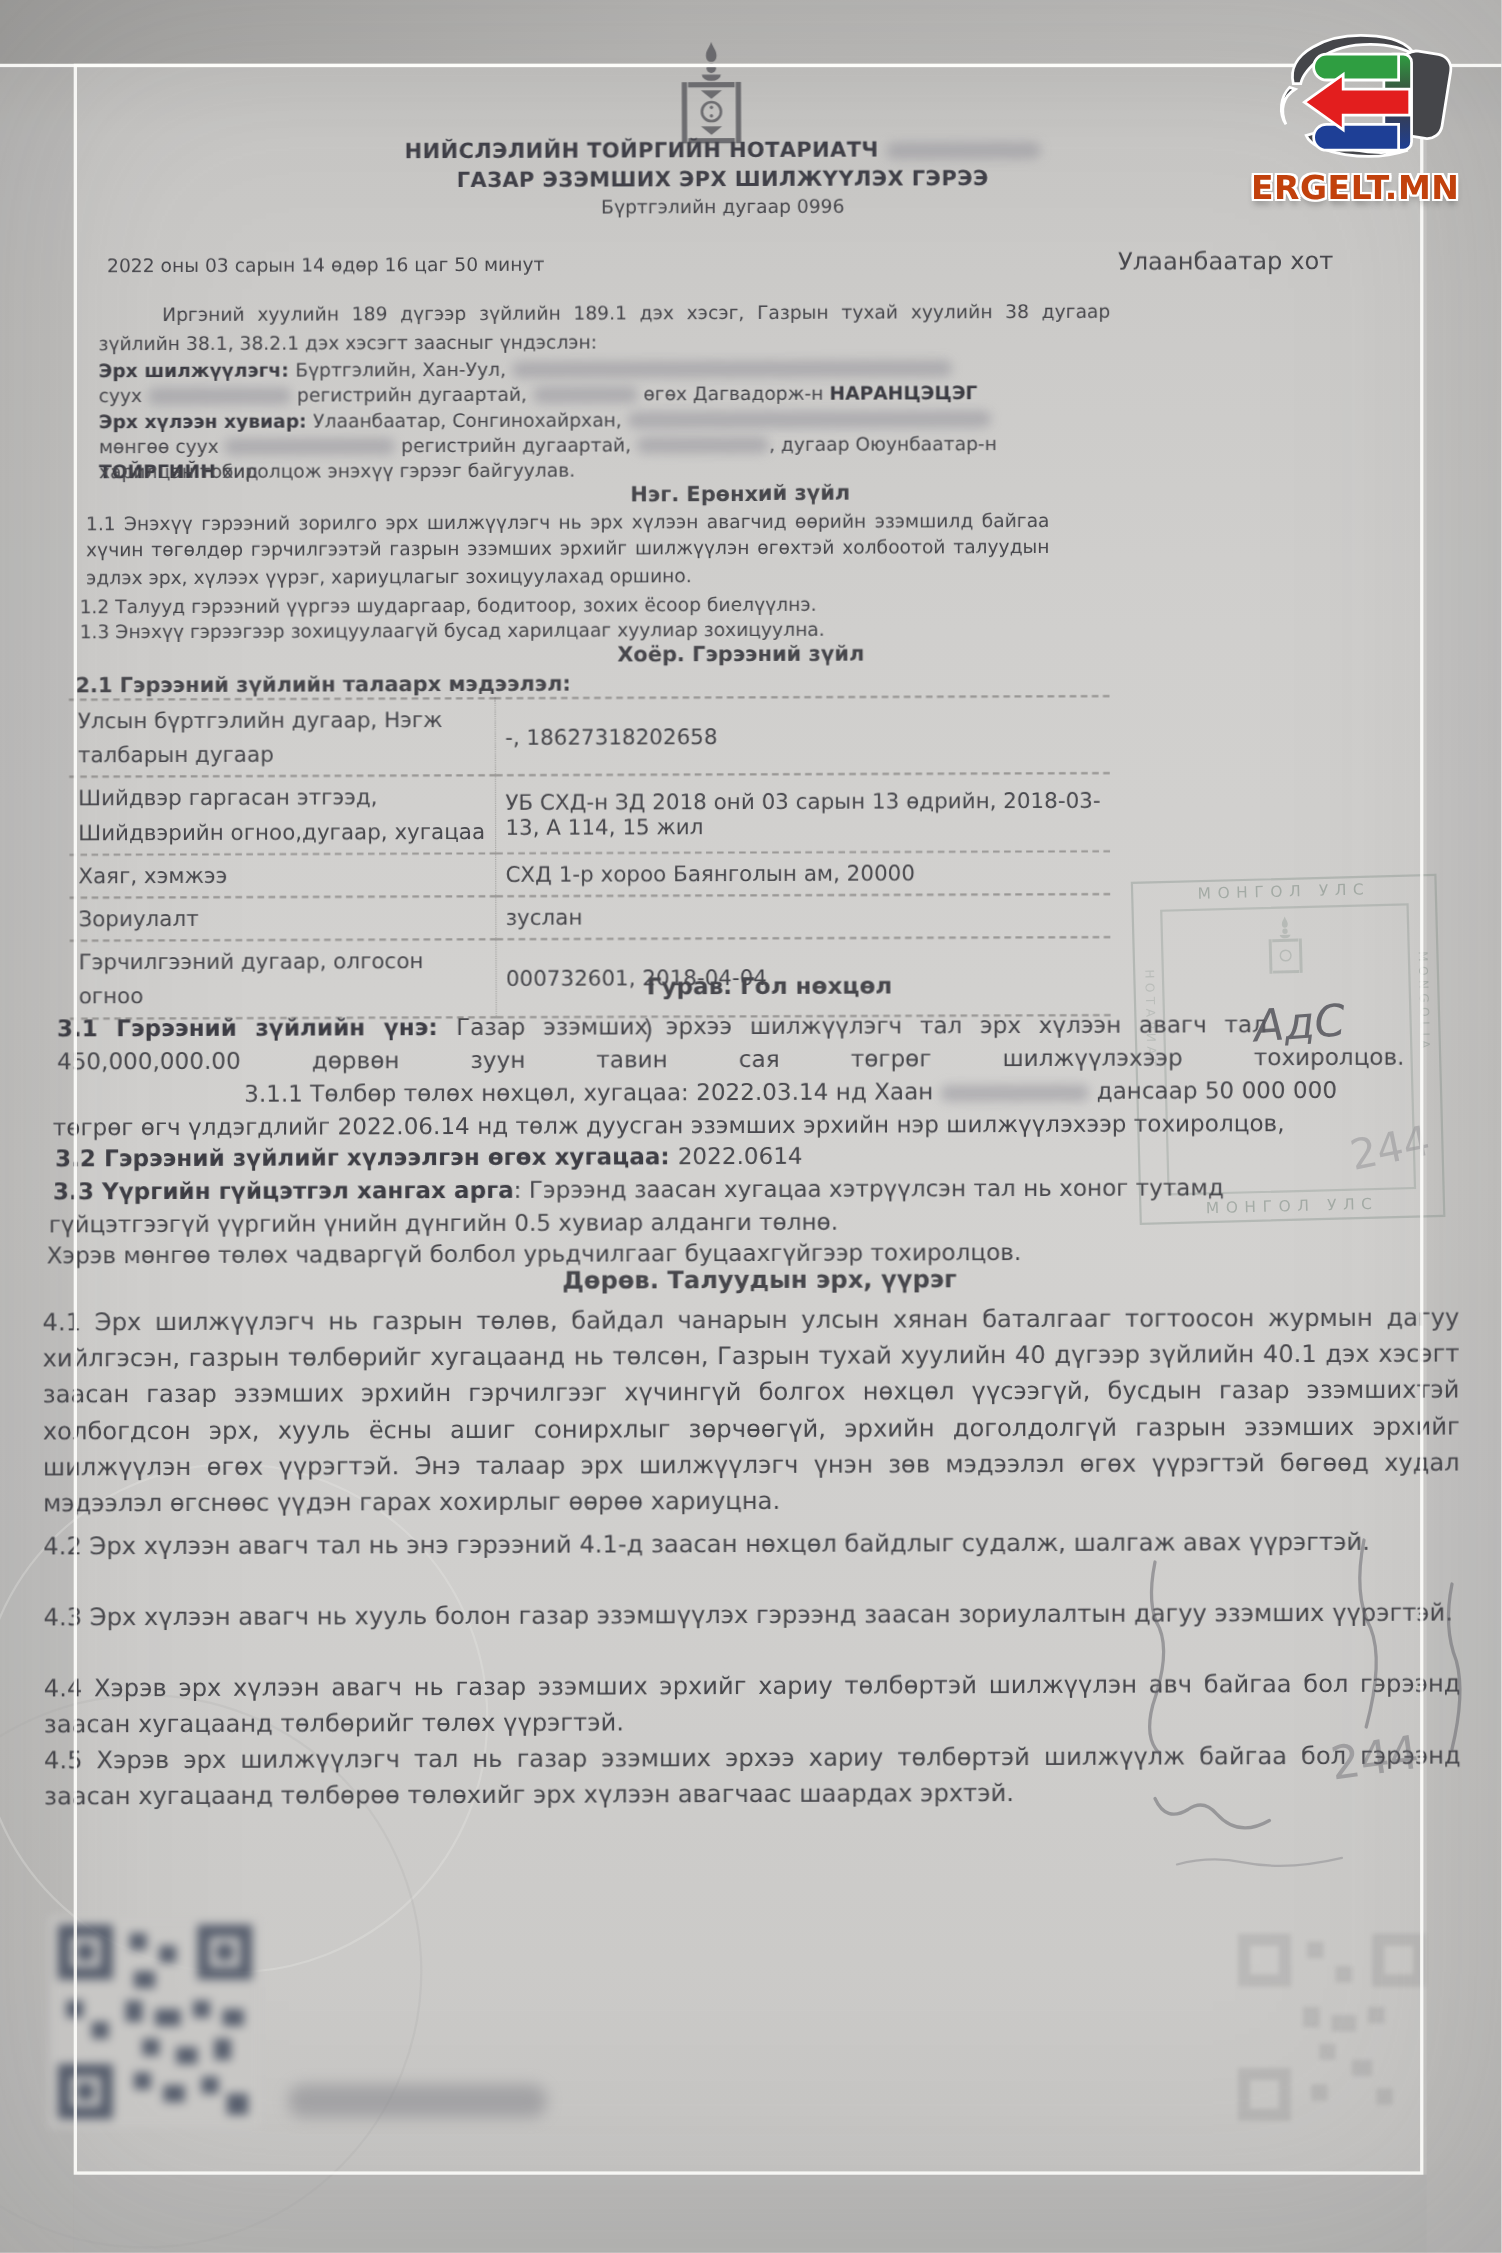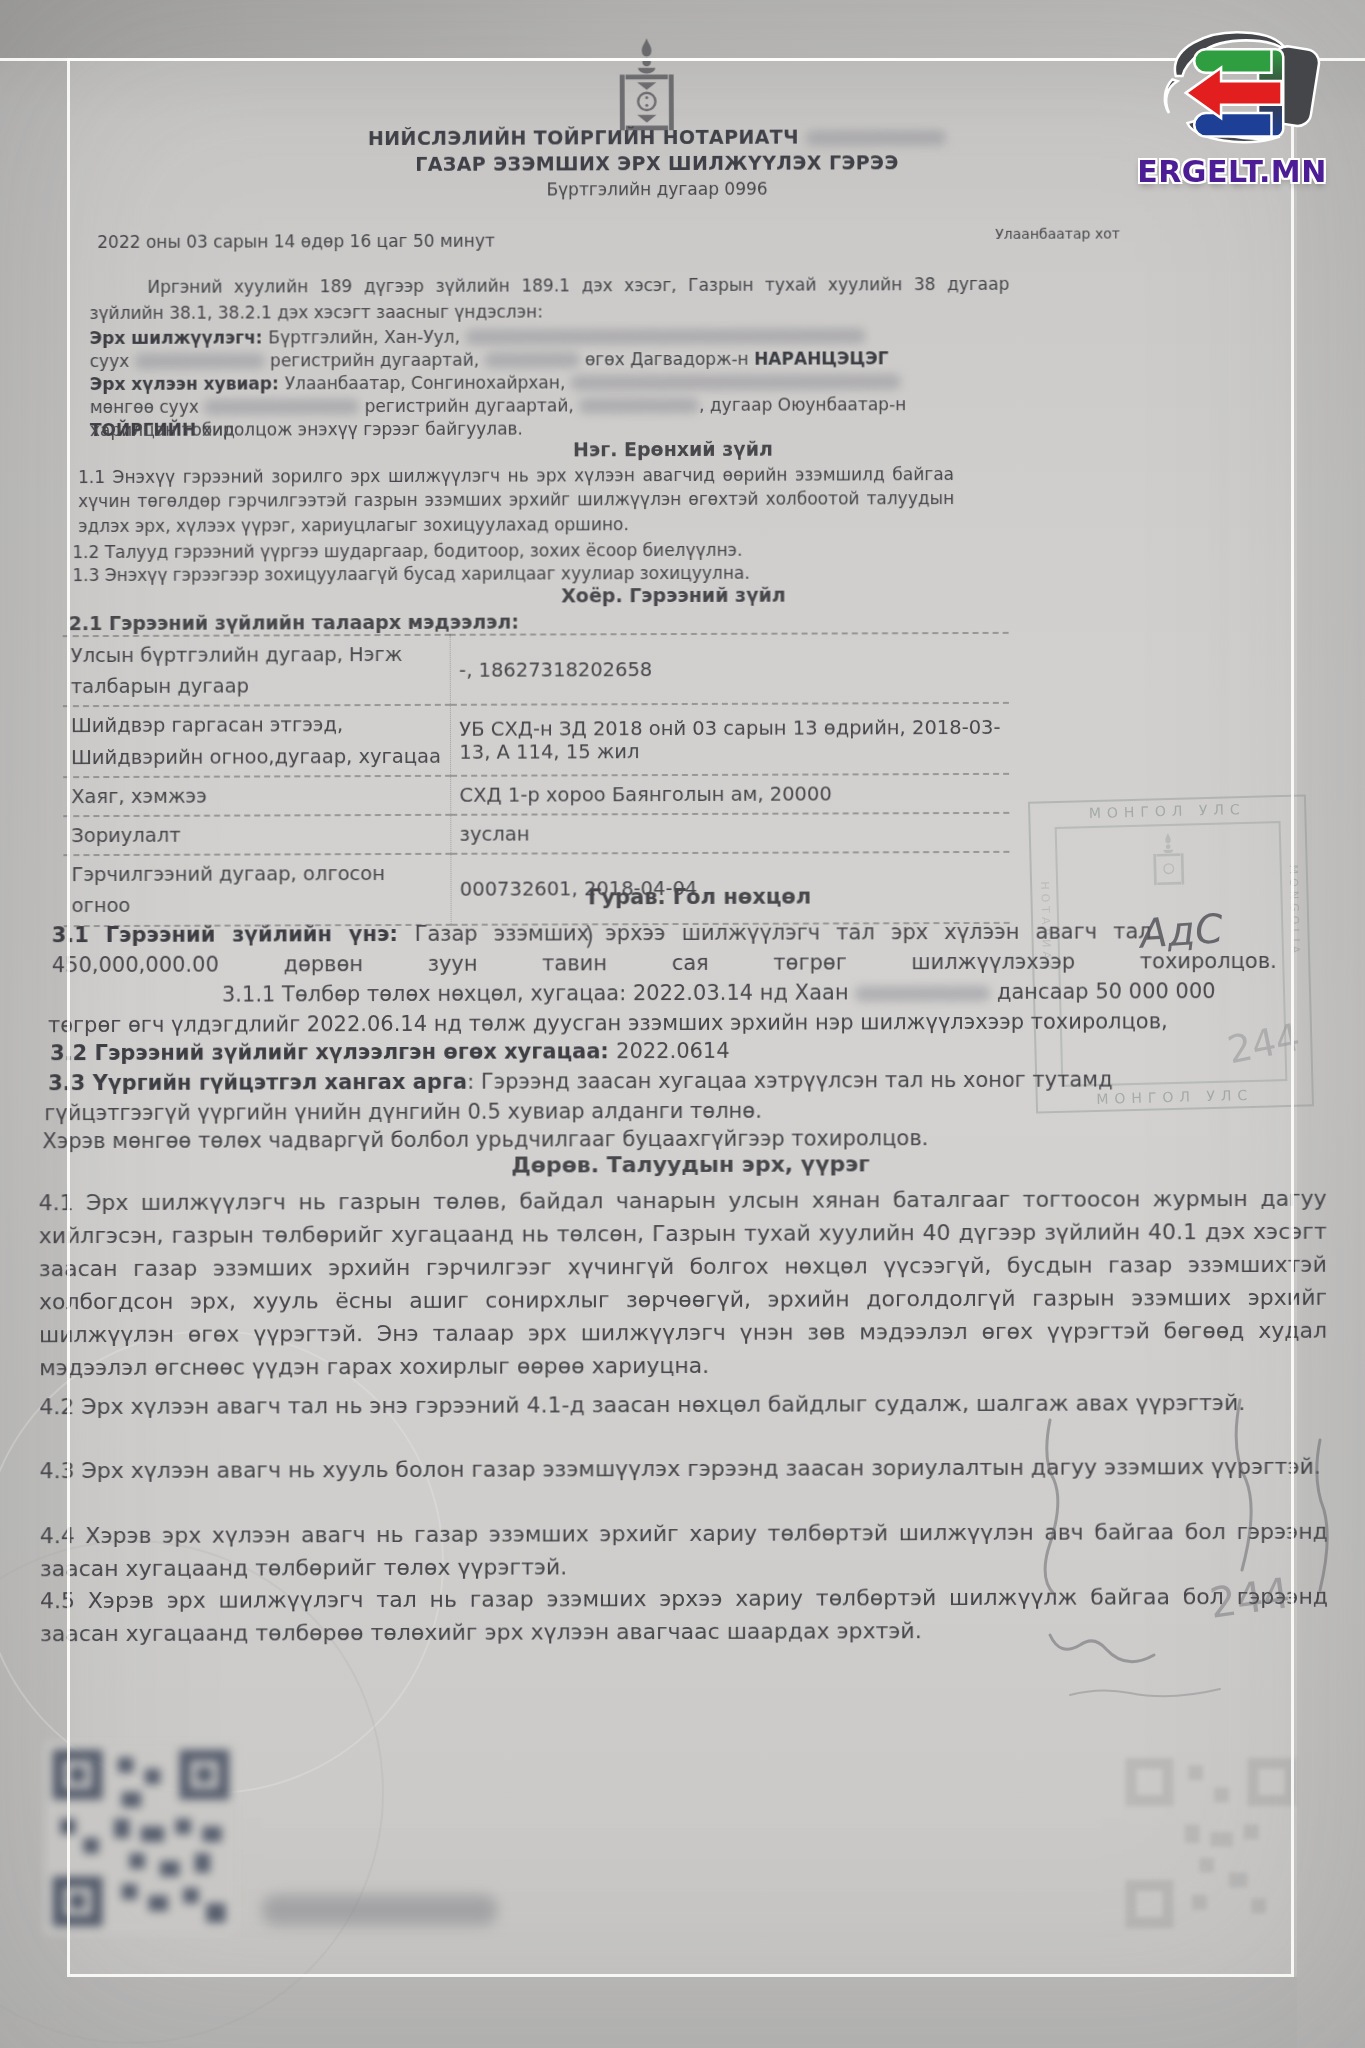--- a/index.html
+++ b/index.html
@@ -40,21 +40,21 @@
 
   .stamp{left:1032px;top:798px;width:278px;height:312px;transform:rotate(-1.5deg);z-index:5;opacity:.55;}
   .stamp .outer{position:absolute;inset:0;border:2px solid rgba(118,133,126,.6);}
   .stamp .inner{position:absolute;inset:26px;border:2px solid rgba(118,133,126,.5);}
   .stamp .stext{position:absolute;width:100%;text-align:center;font-size:14px;letter-spacing:6px;color:rgba(105,122,113,.8);}
   .stamp .vtext{position:absolute;font-size:11px;letter-spacing:4px;color:rgba(105,122,113,.6);writing-mode:vertical-rl;}
   .stamp .num{position:absolute;right:12px;bottom:42px;font-size:38px;color:#6f6f76;opacity:.6;transform:rotate(-10deg);}
   .hand{font-style:italic;color:#55555c;z-index:20;}
 
   .logo{left:1122px;top:24px;width:220px;z-index:50;text-align:center;}
-  .logo .brand{font-size:30px;font-weight:800;letter-spacing:.5px;color:#4c1d95;
+  .logo .brand{font-size:30px;font-weight:800;letter-spacing:.5px;color:#c2410c;
     text-shadow:-2px 0 0 #fff,2px 0 0 #fff,0 -2px 0 #fff,0 2px 0 #fff,-2px -2px 0 #fff,2px 2px 0 #fff,-2px 2px 0 #fff,2px -2px 0 #fff,0 4px 6px rgba(40,40,40,.35);}
 
   .qr-l{left:45px;top:1742px;width:192px;height:192px;filter:blur(4.5px);opacity:.8;z-index:8;}
   .qr-r{left:1118px;top:1738px;width:185px;height:210px;filter:blur(2px);opacity:.14;z-index:8;}
   .blob{background:#86868c;border-radius:14px;filter:blur(7px);opacity:.55;z-index:8;}
   .scrib{z-index:22;}
 </style>
 </head>
 <body>
 
@@ -104,21 +104,21 @@
   </svg>
 
   <div class="abs center title1" style="left:235px;top:126px;width:850px;">
     <span>НИЙСЛЭЛИЙН ТОЙРГИЙН НОТАРИАТЧ</span>
     <span class="redact" style="width:140px;"></span>
   </div>
   <div class="abs center title2" style="left:235px;top:152px;width:850px;">ГАЗАР ЭЗЭМШИХ ЭРХ ШИЛЖҮҮЛЭХ ГЭРЭЭ</div>
   <div class="abs center title3" style="left:235px;top:179px;width:850px;">Бүртгэлийн дугаар 0996</div>
 
   <div class="abs upper" style="left:100px;top:229px;">2022 оны 03 сарын 14 өдөр 16 цаг 50 минут</div>
-  <div class="abs" style="left:998px;top:227px;font-size:14px;">Улаанбаатар хот</div>
+  <div class="abs" style="left:1019px;top:227px;font-size:22px;">Улаанбаатар хот</div>
 
   <div class="abs upper just" style="left:92px;top:272px;width:920px;line-height:26px;text-indent:58px;">Иргэний хуулийн 189 дүгээр зүйлийн 189.1 дэх хэсэг, Газрын тухай хуулийн 38 дугаар зүйлийн 38.1, 38.2.1 дэх хэсэгт заасныг үндэслэн:</div>
 
   <div class="abs upper" style="left:92px;top:325px;width:925px;"><span class="seg-b">Эрх шилжүүлэгч: </span><span>Бүртгэлийн, Хан-Уул, </span><span class="redact" style="width: 400px;"></span></div>
   <div class="abs upper" style="left:92px;top:348px;width:925px;"><span>суух </span><span class="redact" style="width: 130px;"></span><span> регистрийн дугаартай, </span><span class="redact" style="width: 95px;"></span><span> өгөх Дагвадорж-н </span><span class="seg-b">НАРАНЦЭЦЭГ</span></div>
   <div class="abs upper" style="left:92px;top:371px;width:925px;"><span class="seg-b">Эрх хүлээн хувиар: </span><span>Улаанбаатар, Сонгинохайрхан, </span><span class="redact" style="width: 330px;"></span></div>
   <div class="abs upper" style="left:92px;top:394px;width:925px;"><span>мөнгөө суух </span><span class="redact" style="width: 155px;"></span><span> регистрийн дугаартай, </span><span class="redact" style="width: 120px;"></span><span>, дугаар Оюунбаатар-н </span><span class="seg-b">ТОЙРГИЙН</span><span> бид</span></div>
   <div class="abs upper" style="left:92px;top:417px;width:925px;"><span>харилцан тохиролцож энэхүү гэрээг байгуулав.</span></div>
 
   <div class="abs center h2" style="left:250px;top:438px;width:850px;">Нэг. Ерөнхий зүйл</div>

